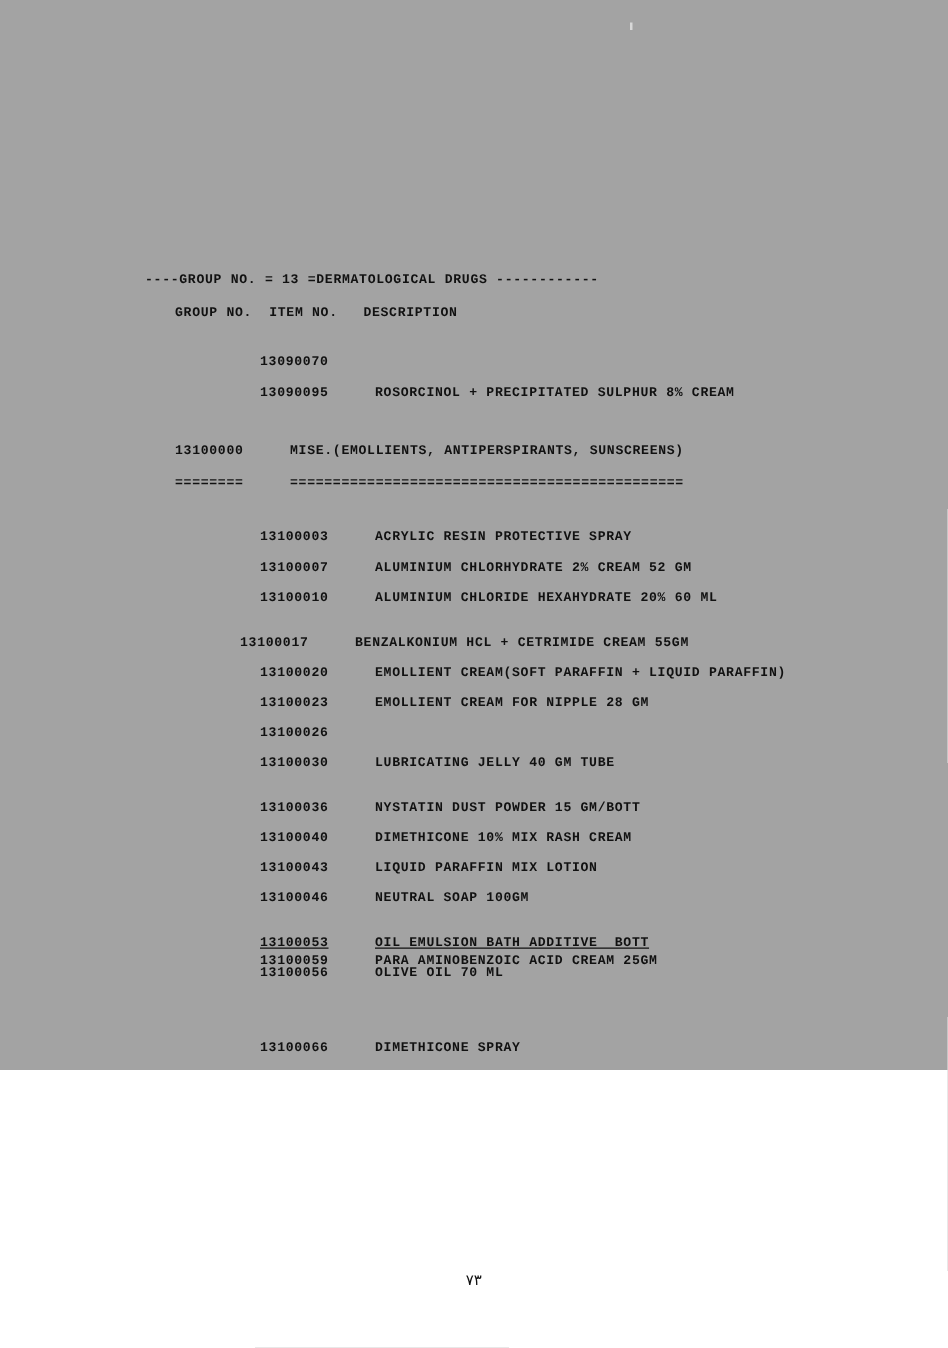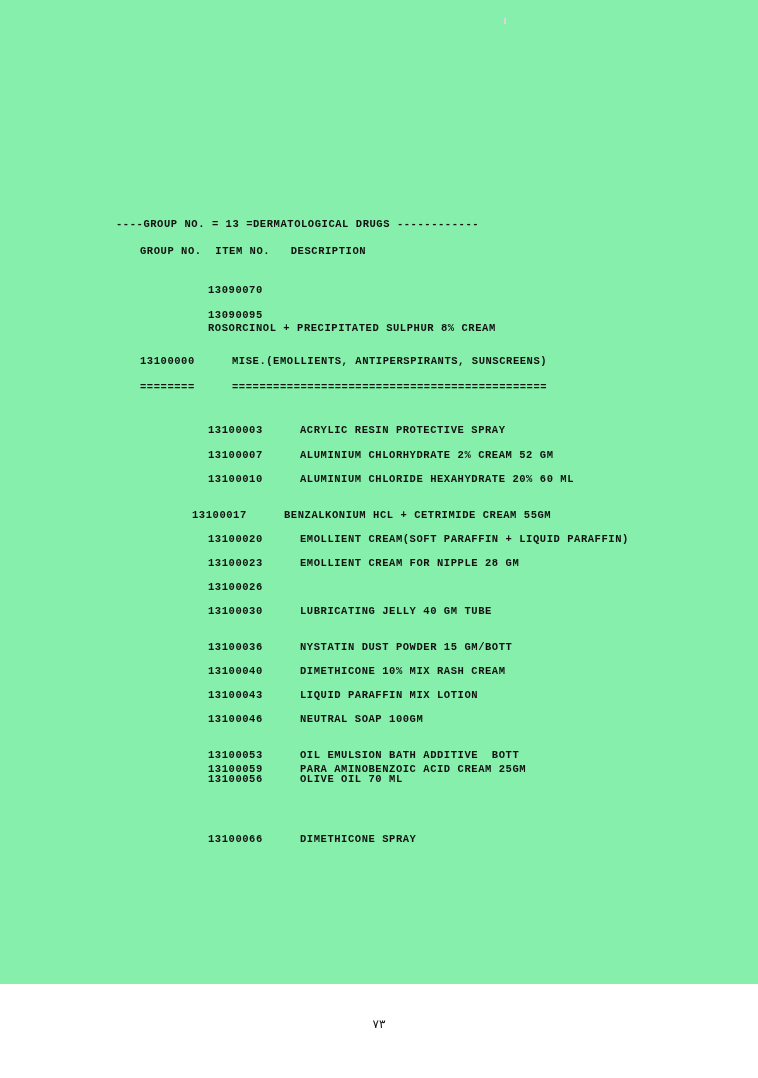--- a/index.html
+++ b/index.html
@@ -11,22 +11,22 @@
     width: 758px;
     height: 1078px;
     font-family: "Liberation Mono", "DejaVu Sans Mono", monospace;
     color: #0a0a0a;
     position: relative;
     overflow: hidden;
   }
   .page {
     position: relative;
     width: 758px;
-    height: 984px;
-    background: #86efac;
+    height: 856px;
+    background: #a3a3a3;
   }
   .doc-body {
     position: absolute;
     left: 0;
     top: 0;
     width: 758px;
   }
   .line {
     font-size: 10.5px;
     letter-spacing: 0.55px;
@@ -107,21 +107,21 @@
 
   <div class="doc-body">
 
     <div class="line group-header">----GROUP NO. = 13 =DERMATOLOGICAL DRUGS ------------</div>
 
     <div class="line col-header">GROUP NO.  ITEM NO.   DESCRIPTION</div>
 
     <div class="line entry" style="left:208px; top:284px;">
       <span class="item-no">13090070</span>
     </div>
-    <div class="line entry" style="left:208px; top:309px;flex-direction:column;">
+    <div class="line entry" style="left:208px; top:309px;">
       <span class="item-no">13090095</span>
       <span class="desc">ROSORCINOL + PRECIPITATED SULPHUR 8% CREAM</span>
     </div>
 
     <div class="line section-title" style="top:355px;">
       <span class="sec-no">13100000</span>
       <span>MISE.(EMOLLIENTS, ANTIPERSPIRANTS, SUNSCREENS)</span>
     </div>
     <div class="line rule" style="top:381px;">
       <span class="rule-left">========</span>
@@ -171,21 +171,21 @@
     </div>
     <div class="line entry" style="left:208px; top:689px;">
       <span class="item-no">13100043</span>
       <span class="desc">LIQUID PARAFFIN MIX LOTION</span>
     </div>
     <div class="line entry" style="left:208px; top:713px;align-items:center;">
       <span class="item-no">13100046</span>
       <span class="desc">NEUTRAL SOAP 100GM</span>
     </div>
 
-    <div class="line entry" style="left:208px; top:749px;">
+    <div class="line entry" style="left:208px; top:749px;text-decoration:underline;">
       <span class="item-no">13100053</span>
       <span class="desc">OIL EMULSION BATH ADDITIVE  BOTT</span>
     </div>
     <div class="line entry" style="left:208px; top:773px;">
       <span class="item-no">13100056</span>
       <span class="desc">OLIVE OIL 70 ML</span>
     </div>
     <div class="line entry" style="left:208px; top:763px;">
       <span class="item-no">13100059</span>
       <span class="desc">PARA AMINOBENZOIC ACID CREAM 25GM</span>

